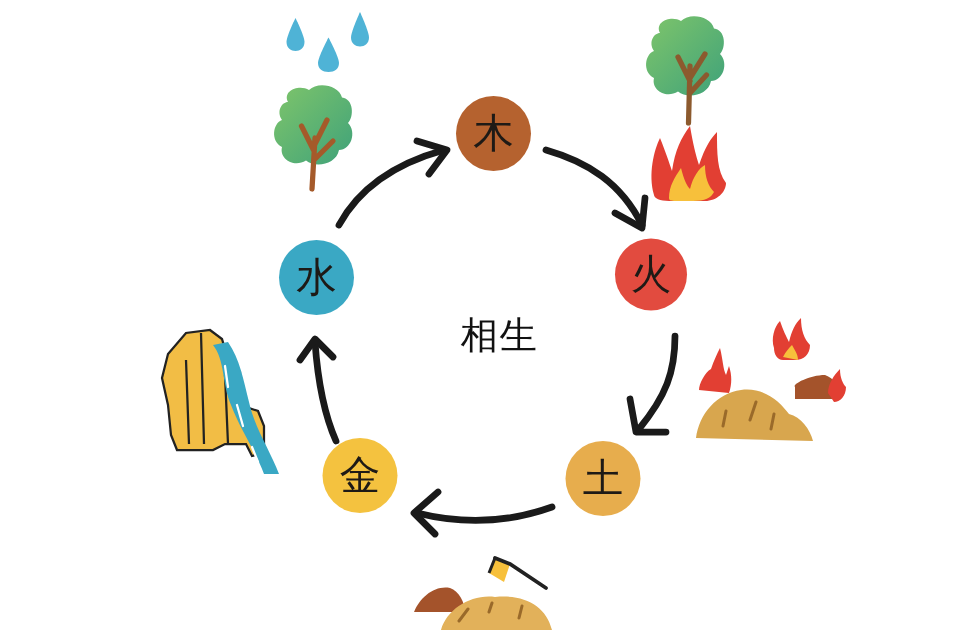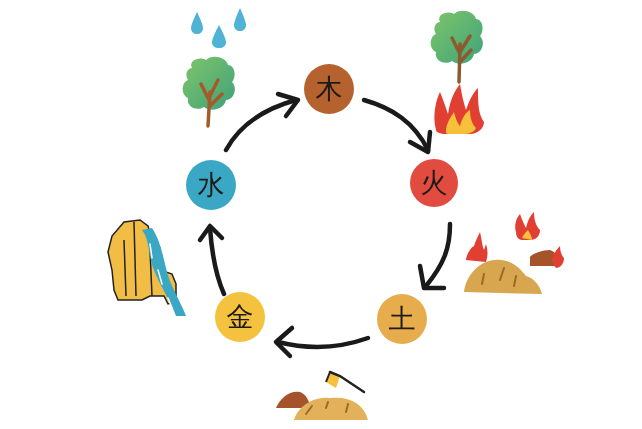--- a/index.html
+++ b/index.html
@@ -114,13 +114,14 @@
   <div class="node" style="left:377px;top:294px;width:50px;height:50px;background:#e7ad4d;">
     <span>土</span>
   </div>
   <div class="node" style="left:215px;top:292px;width:50px;height:50px;background:#f4c23f;">
     <span>金</span>
   </div>
   <div class="node" style="left:186px;top:160px;width:50px;height:50px;background:#3aa8c4;">
     <span>水</span>
   </div>
 
+  <div class="center-label">相生</div>
 </div>
 
 </body></html>

